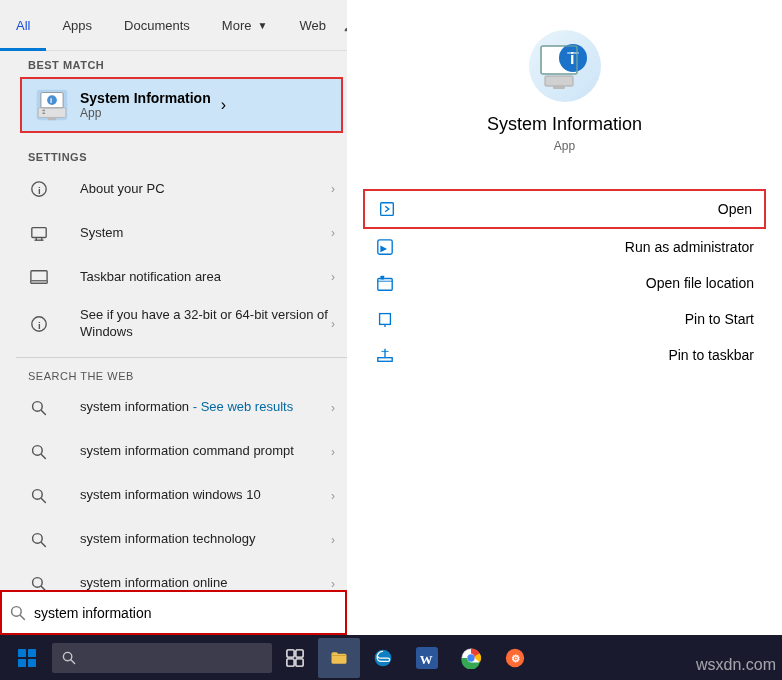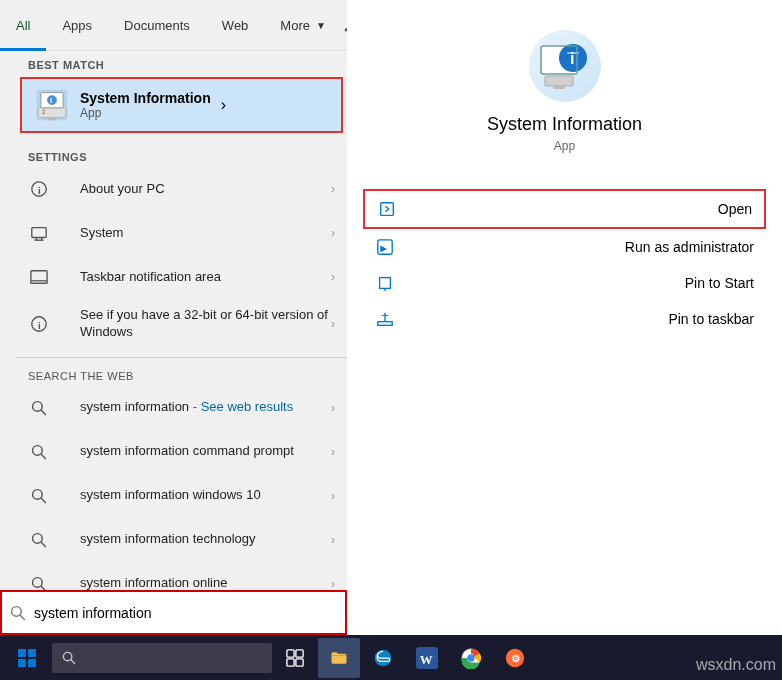--- a/index.html
+++ b/index.html
@@ -37,21 +37,21 @@
       padding: 0 16px;
       height: 51px;
       display: flex;
       align-items: center;
       font-size: 13px;
       color: #333;
       cursor: pointer;
       position: relative;
     }
     .tab.active {
-      color: #14532d;
+      color: #1d4ed8;
       font-weight: 500;
     }
     .tab.active::after {
       content: '';
       position: absolute;
       bottom: 0;
       left: 0;
       right: 0;
       height: 3px;
       background: #0078d4;
@@ -334,26 +334,26 @@
   <div class="tabs">
     <div class="tab active">
       <span>All</span>
     </div>
     <div class="tab">
       <span>Apps</span>
     </div>
     <div class="tab">
       <span>Documents</span>
     </div>
-    <div class="tab">
-      <span>Web</span>
-    </div>
     <div class="tab tab-more">
       <span>More</span>
       <span style="font-size:10px;margin-left:2px;">▼</span>
+    </div>
+    <div class="tab">
+      <span>Web</span>
     </div>
     <div class="tab-icons">
       <button class="tab-icon-btn">
         <svg width="18" height="18" viewBox="0 0 20 20" fill="currentColor">
             <path d="M10 10a4 4 0 100-8 4 4 0 000 8zm0 2c-4 0-7 2-7 4v1h14v-1c0-2-3-4-7-4z"></path>
           </svg>
       </button>
       <button class="tab-icon-btn">•••</button>
     </div>
   </div>
@@ -535,20 +535,30 @@
     <div class="action-item">
       <div class="action-icon">
         <svg width="18" height="18" viewBox="0 0 20 20" fill="none">
             <rect x="2" y="2" width="16" height="16" rx="2" stroke="#0078d4" stroke-width="1.5"></rect>
             <text x="5" y="14" font-size="9" fill="#0078d4" font-weight="bold">▶</text>
           </svg>
       </div>
       <span>Run as administrator</span>
     </div>
 
+    <div class="action-item">
+      <div class="action-icon">
+        <svg width="18" height="18" viewBox="0 0 20 20" fill="none">
+            <rect x="2" y="5" width="16" height="13" rx="1" stroke="#0078d4" stroke-width="1.5"></rect>
+            <path d="M2 8h16" stroke="#0078d4" stroke-width="1"></path>
+            <rect x="5" y="2" width="4" height="4" rx="0.5" fill="#0078d4"></rect>
+          </svg>
+      </div>
+      <span>Open file location</span>
+    </div>
 
     <div class="action-item">
       <div class="action-icon">
         <svg width="18" height="18" viewBox="0 0 20 20" fill="none">
             <rect x="4" y="4" width="12" height="12" stroke="#0078d4" stroke-width="1.5"></rect>
             <line x1="10" y1="16" x2="10" y2="19" stroke="#0078d4" stroke-width="1.5"></line>
           </svg>
       </div>
       <span>Pin to Start</span>
     </div>

